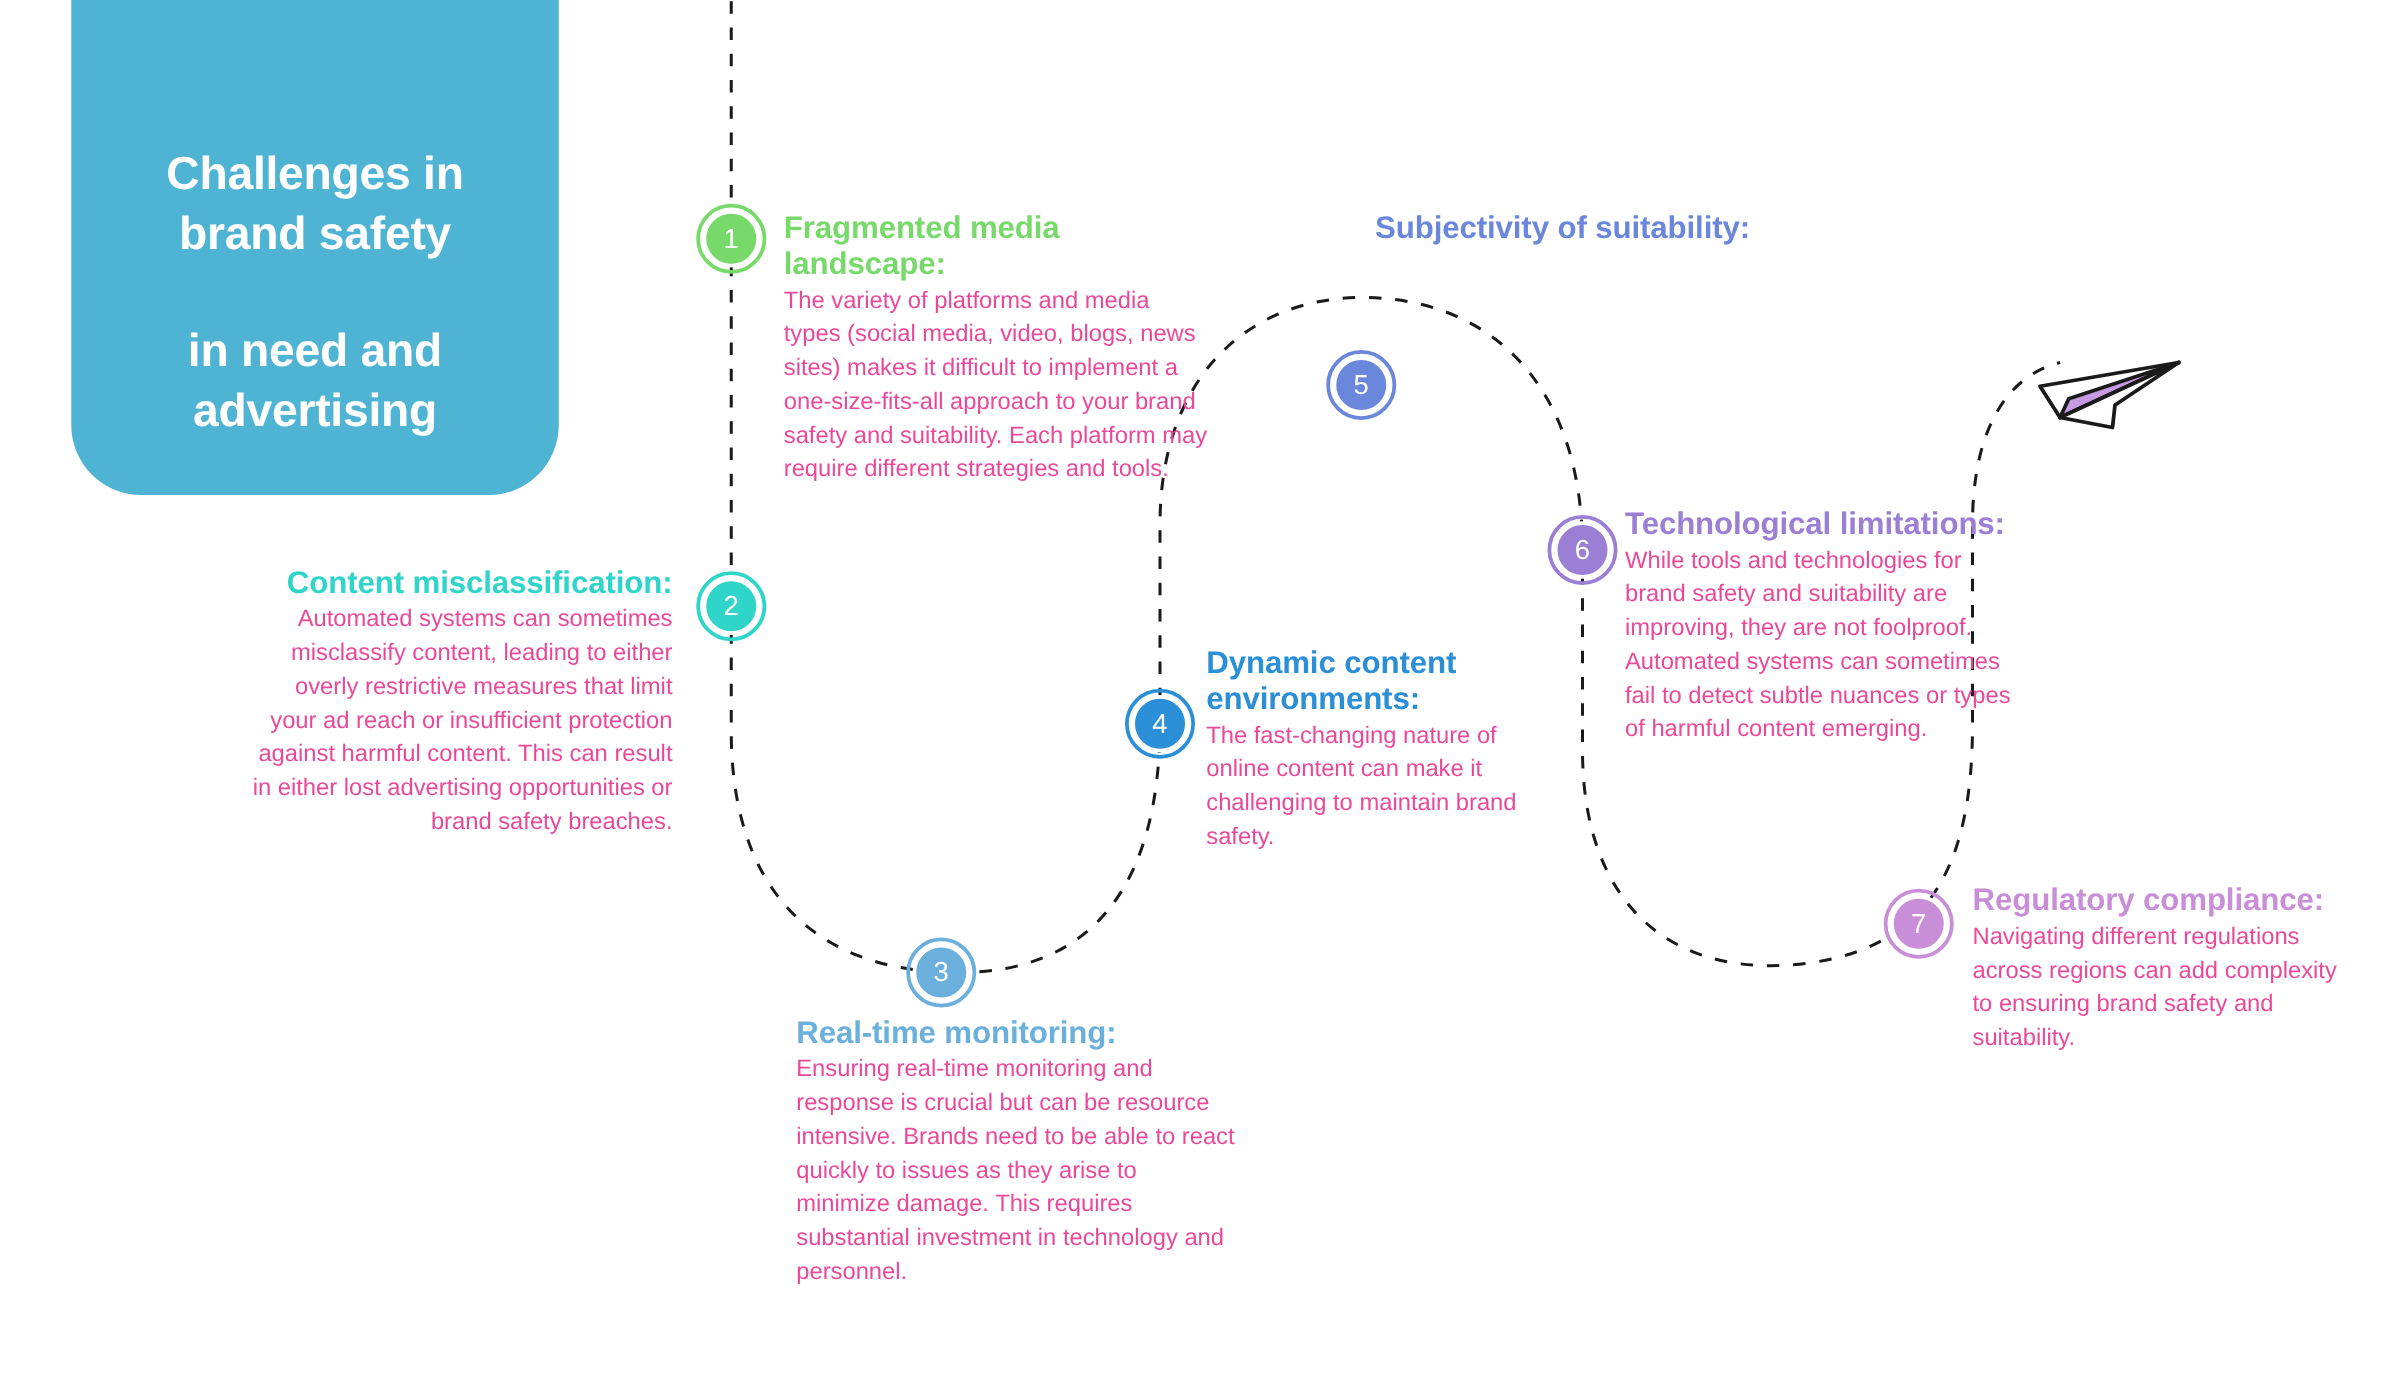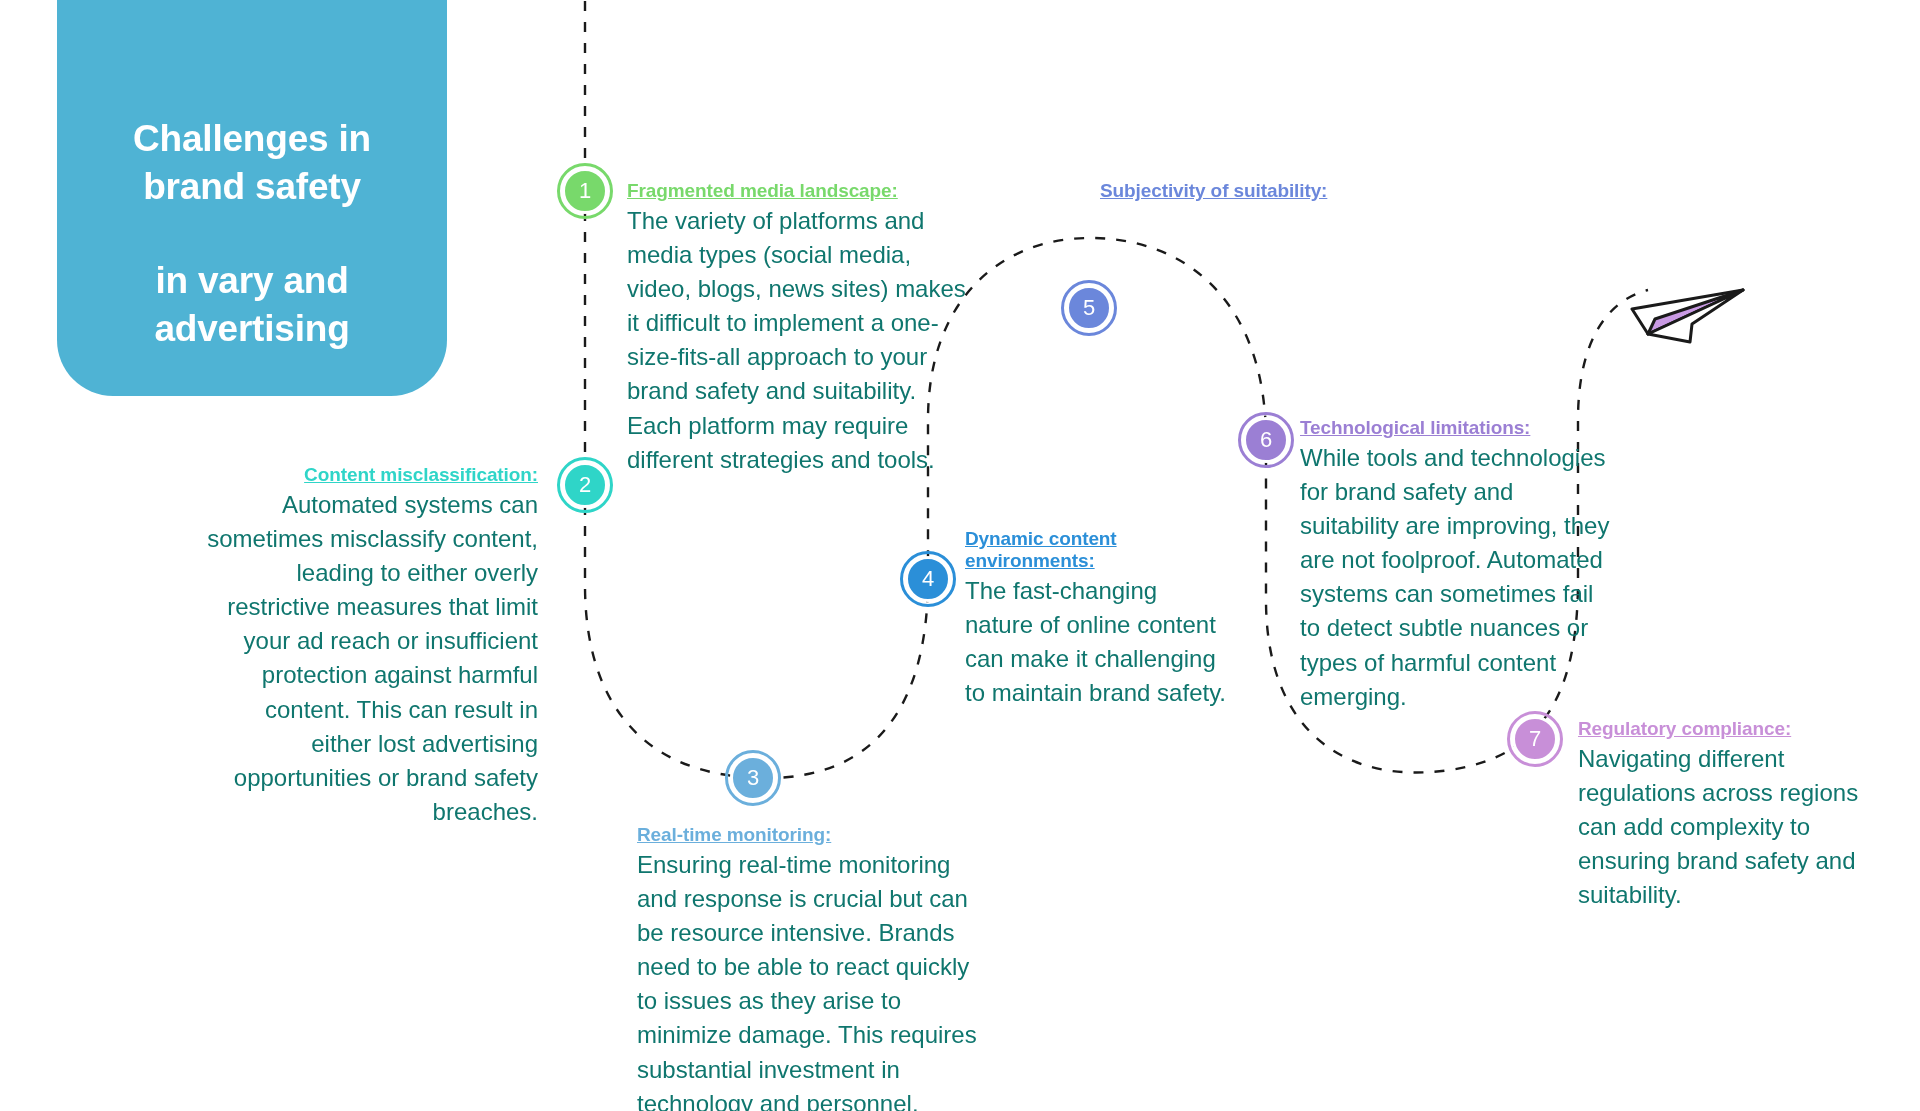--- a/index.html
+++ b/index.html
@@ -91,32 +91,31 @@
     height: 46px;
   }
 
   .body-block {
     position: absolute;
     width: 340px;
   }
   .body-block.right-align { text-align: right; }
 
   .step-head {
-    margin: 12px 0 2px 0;
-    font-size: 19px;
+    margin: 0 0 2px 0;
+    font-size: 25px;
     line-height: 1.16;
     font-weight: bold;
     letter-spacing: -0.1px;
-    text-decoration: underline;
   }
   .step-body {
     margin: 0;
-    font-size: 24px;
+    font-size: 19px;
     line-height: 1.42;
-    color: #0f766e;
+    color: #ec4899;
   }
 
   
   #plane {
     position: absolute;
     left: 1630px;
     top: 262px;
     width: 130px;
     height: 100px;
   }
@@ -124,21 +123,21 @@
 </head>
 <body>
 
 <div id="stage">
 
   <div class="title-panel">
     <h1>
       <span>Challenges in</span><br>
       <span>brand safety</span><br>
       <br>
-      <span>in vary and</span><br>
+      <span>in need and</span><br>
       <span>advertising</span>
     </h1>
   </div>
 
   <svg id="path-layer" viewBox="0 0 1920 1111">
     <path id="wave-path" d="M 585 -20
              L 585 585
              C 585 700, 640 775, 760 778
              C 880 781, 928 700, 928 578
              L 928 420

